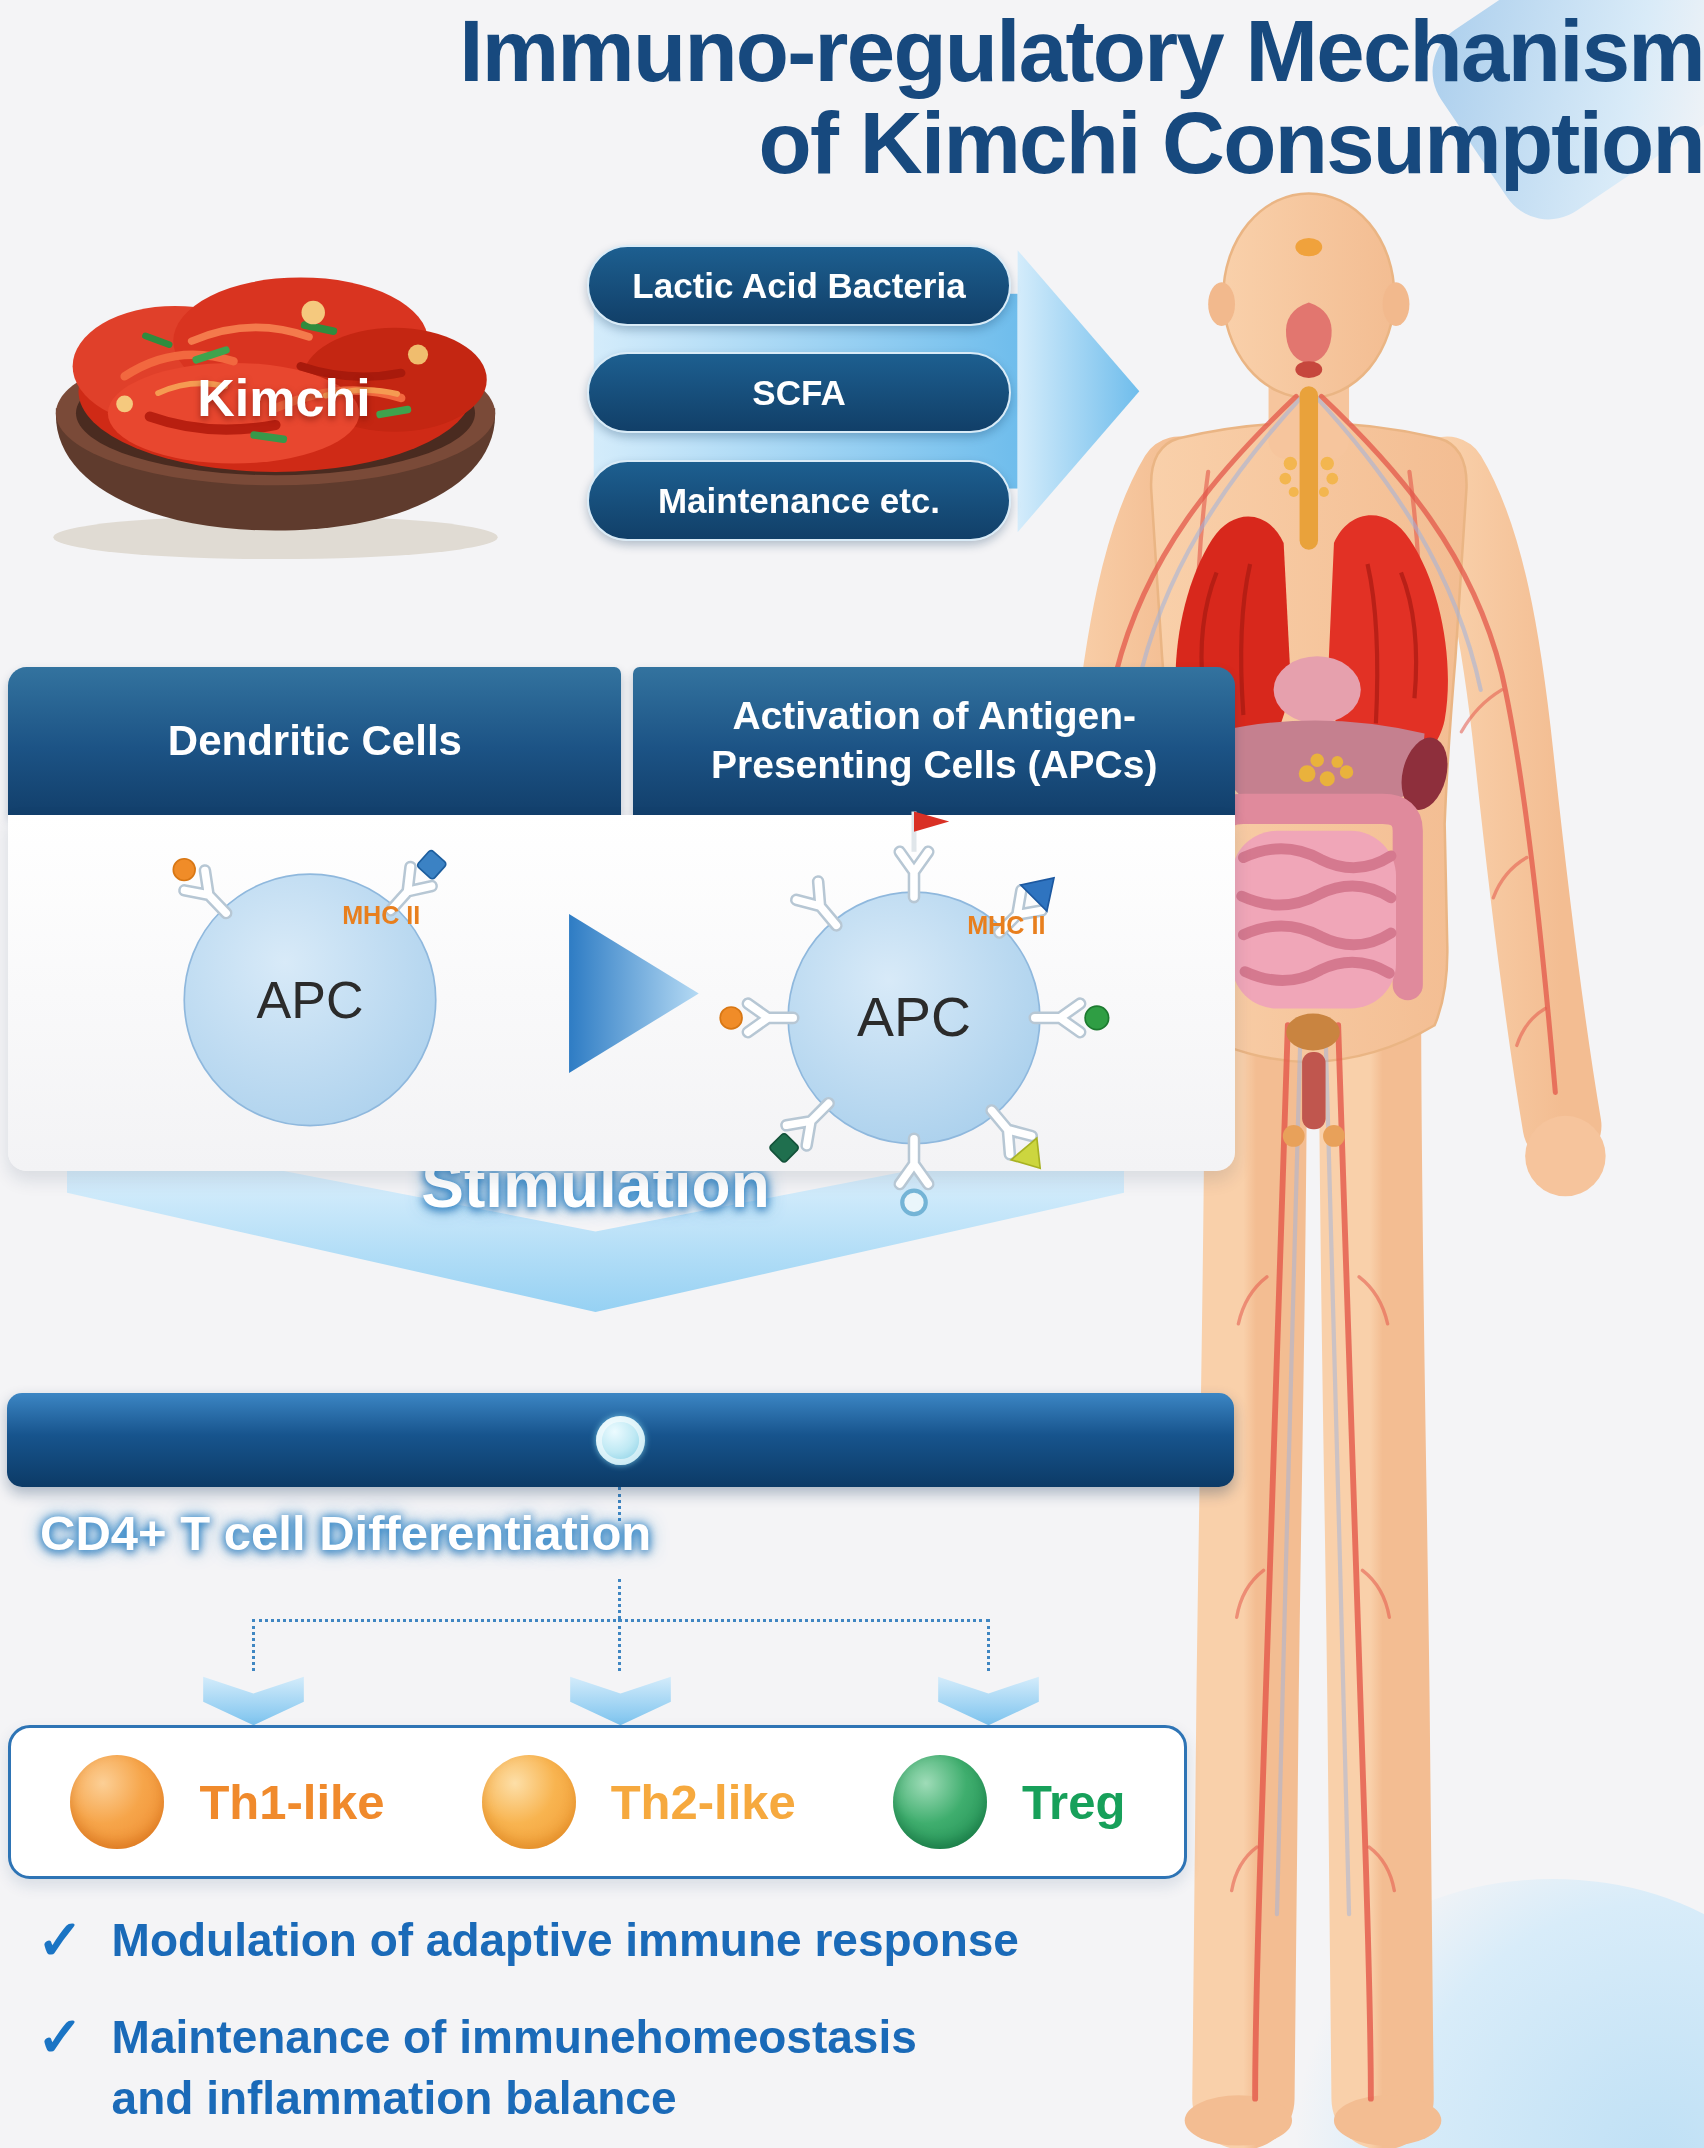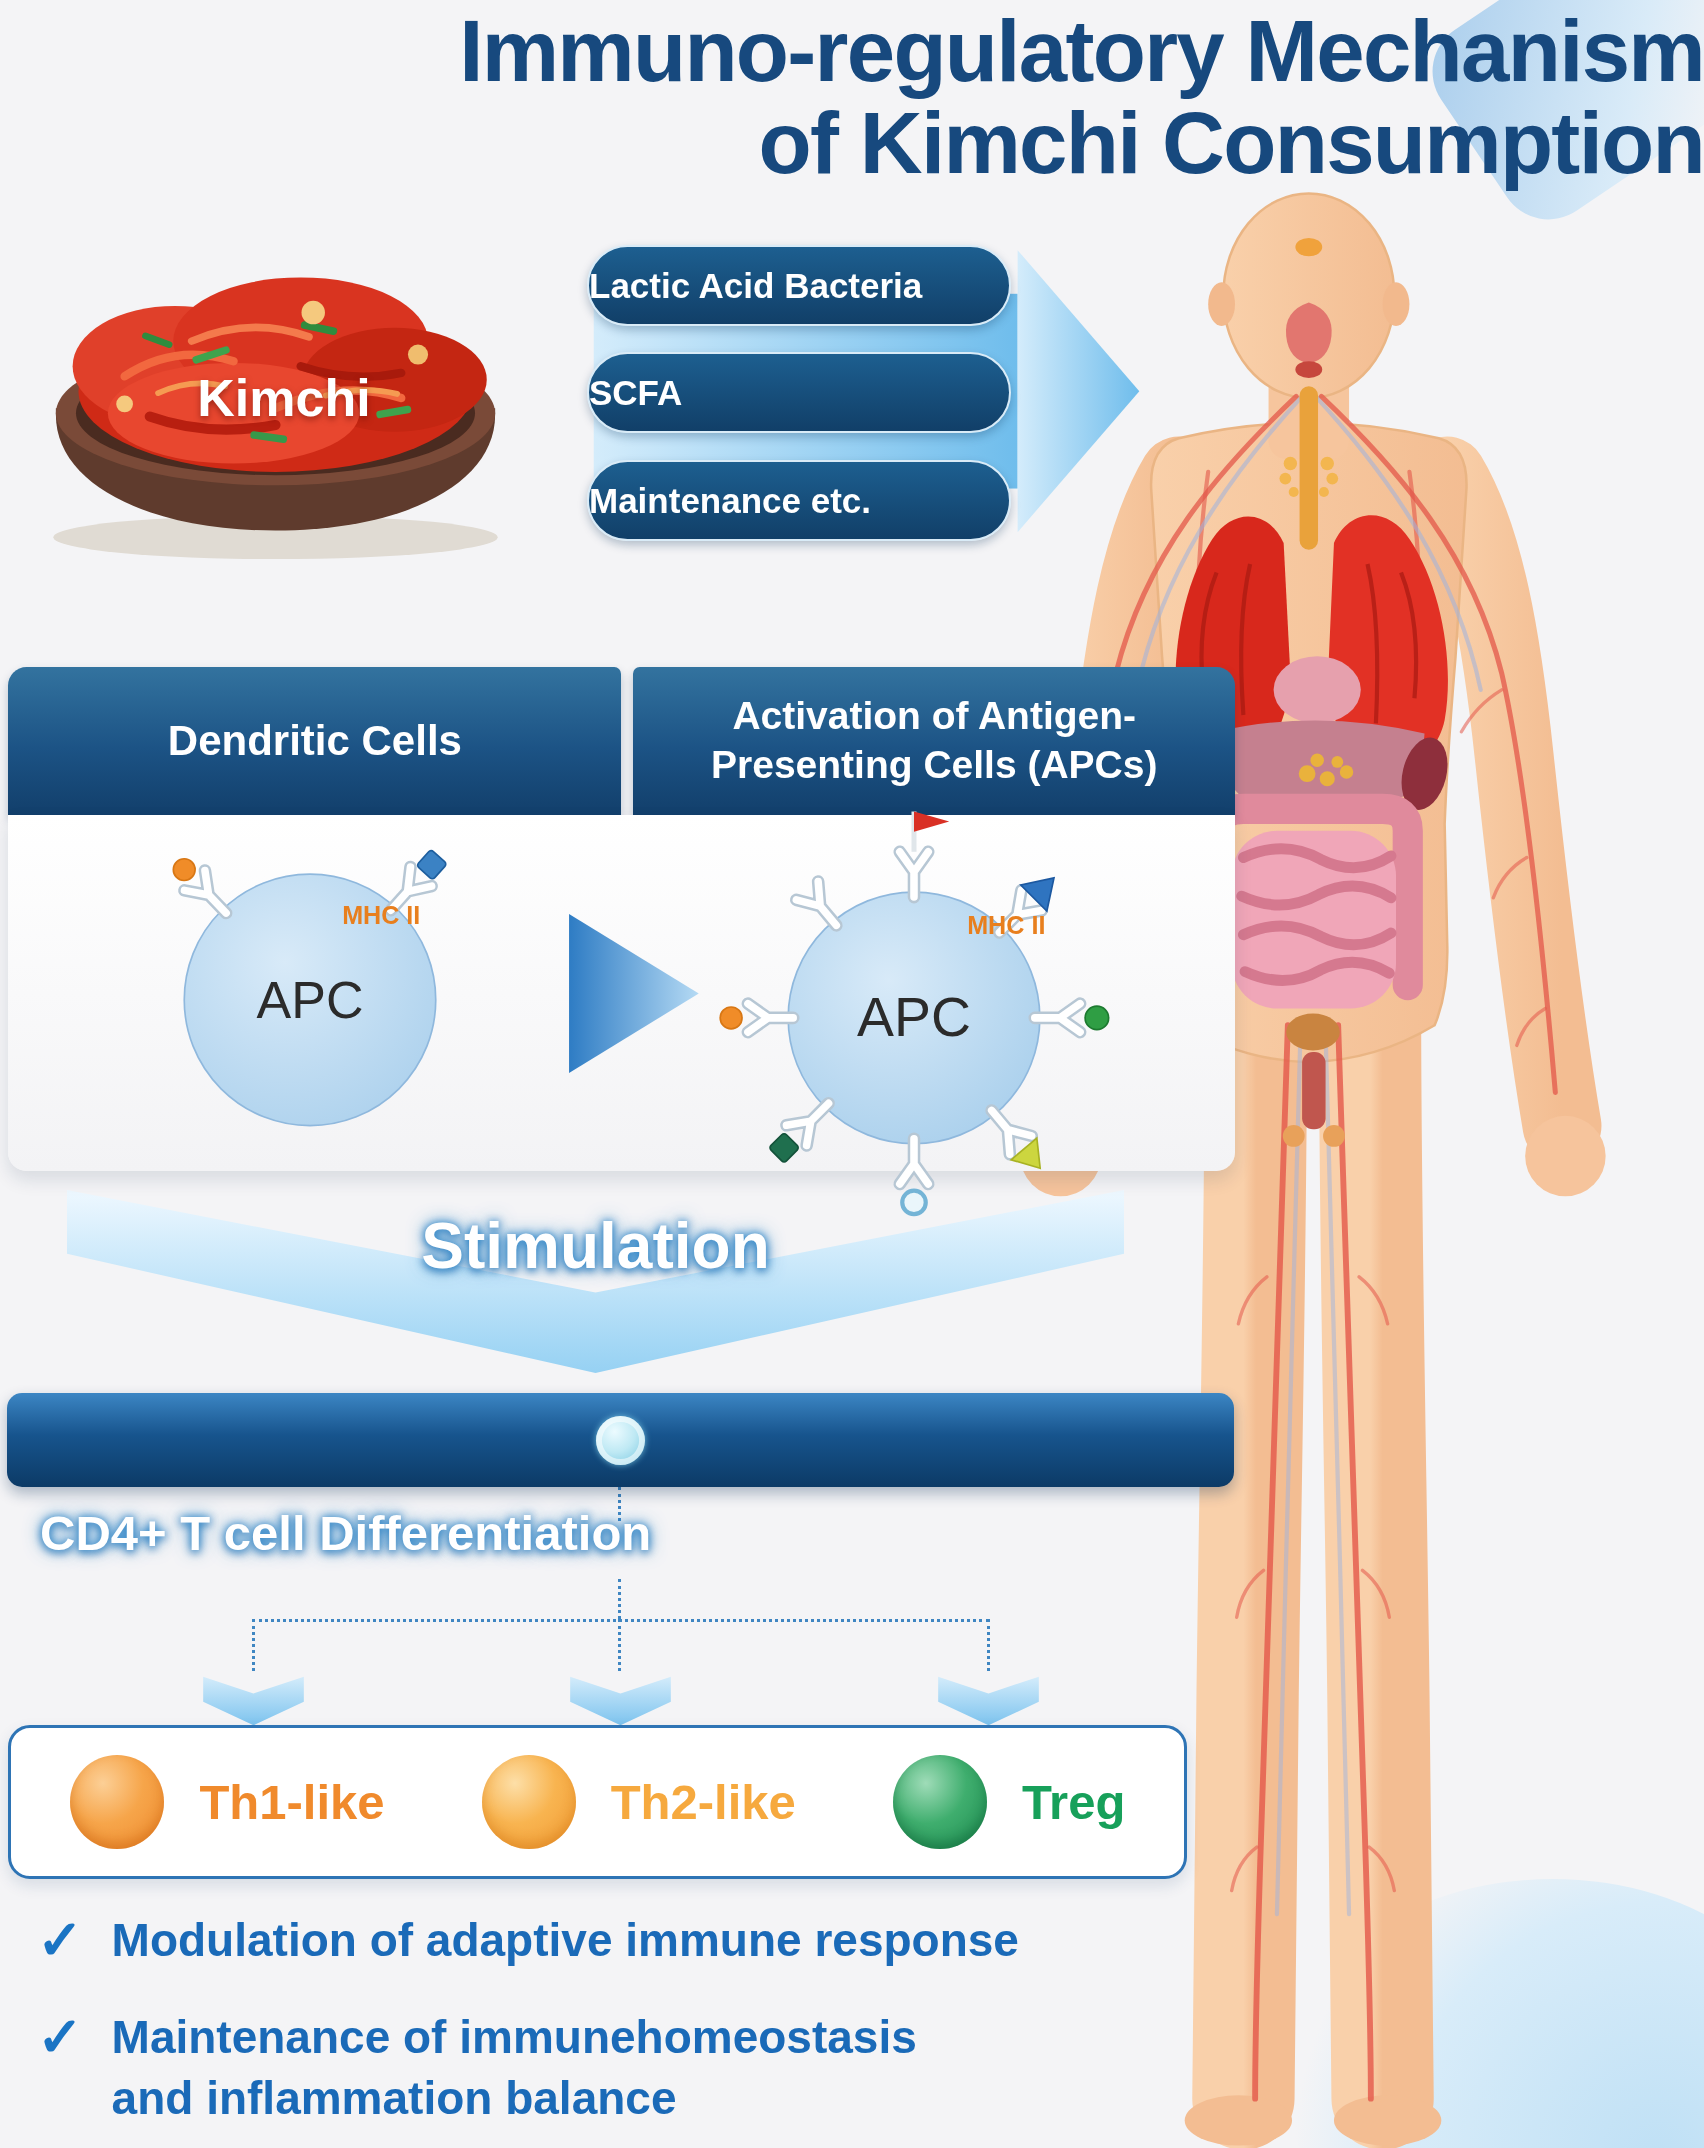--- a/index.html
+++ b/index.html
@@ -32,21 +32,21 @@
     color:#ffffff;font-size:52px;font-weight:800;
     text-shadow:0 3.4px 6.7px rgba(90,10,0,.5);
   }
   
   .factors-wrap{left:587px;top:245px;width:554px;height:295px;z-index:3;}
   .factor-arrow{position:absolute;left:0;top:0;}
   .pill{
     position:absolute;left:0;width:420px;height:77px;border-radius:42px;
     background:linear-gradient(180deg,#1d5f90 0%,#113f68 100%);
     border:2.5px solid #d9ebf7;
-    color:#fff;display:flex;align-items:center;
+    color:#fff;display:flex;align-items:center;justify-content:center;
     font-size:35px;font-weight:700;box-shadow:0 4.2px 10px rgba(10,50,90,.28);
   }
   .pill1{top:0;}.pill2{top:107px;}.pill3{top:215px;}
   
   .body-wrap{left:965px;top:186px;width:696px;height:1962px;z-index:1;}
   
   .apc-panel{left:8.4px;top:667px;width:1227px;height:634px;z-index:4;}
   .apc-headers{display:flex;gap:11.7px;height:148px;}
   .apc-hdr{
     background:linear-gradient(180deg,#33739f 0%,#1c5385 55%,#123f6b 100%);
@@ -57,21 +57,21 @@
   .apc-hdr-right{flex:1;border-radius:6.7px 18.5px 0 0;font-size:39px;font-weight:800;line-height:1.25;text-align:center;}
   .apc-body{
     position:relative;height:356px;
     background:linear-gradient(180deg,#ffffff 0%,#f3f3f5 100%);
     border-radius:0 0 18.5px 18.5px;
     box-shadow:0 8.4px 18.5px rgba(20,40,70,.12);
   }
   .apc-svg{position:absolute;}
   .apc-arrow{position:absolute;left:561px;top:99px;}
   
-  .stim-wrap{left:67px;top:1185px;width:1057px;height:197px;z-index:3;}
+  .stim-wrap{left:67px;top:1124px;width:1057px;height:197px;z-index:3;}
   .stim-label{
     position:absolute;left:0;top:23.5px;width:100%;text-align:center;
     font-size:64px;
   }
   .glowtext{
     color:#fff;font-weight:800;
     text-shadow:0 0 8.4px rgba(52,140,205,.95),0 0 18.5px rgba(52,140,205,.85),0 3.4px 8.4px rgba(30,95,160,.7);
   }
   
   .cd4-banner{

